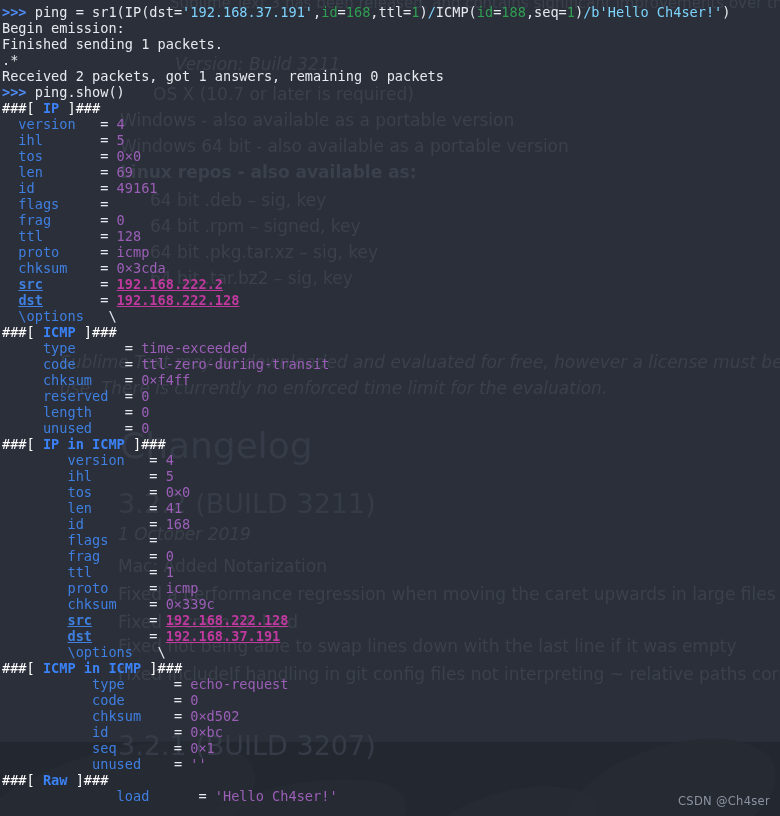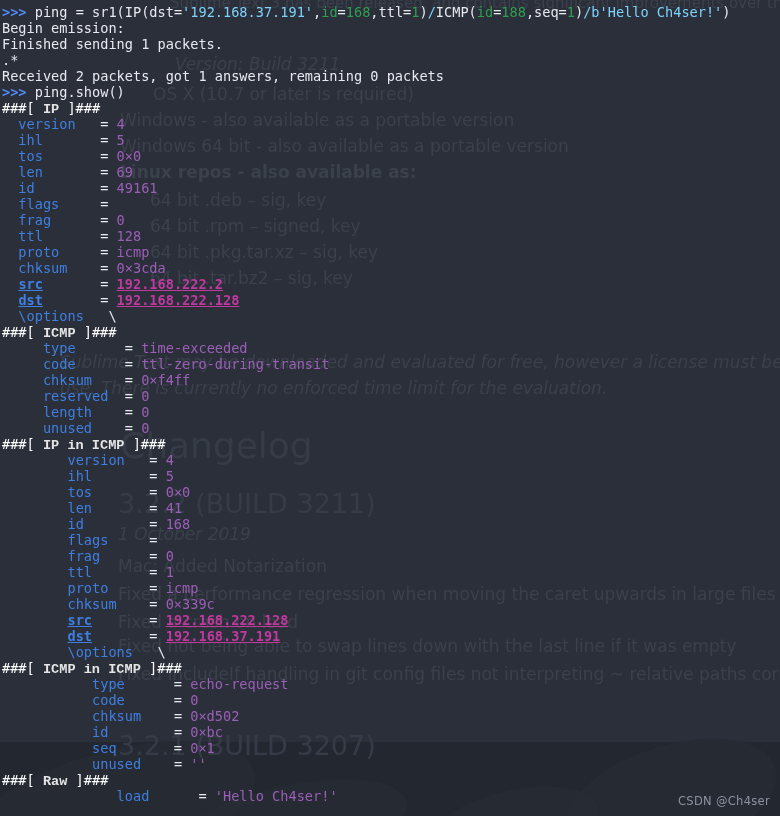--- a/index.html
+++ b/index.html
@@ -72,21 +72,21 @@
     letter-spacing: 0px;
   }
   #term .line { height: 16px; padding-left: 2px; }
 
   
   .c-prompt   { color: #4f8cf7; font-weight: bold; }
   .c-plain    { color: #e6e9ef; }
   .c-str      { color: #7dd3fc; }
   .c-green    { color: #2f9e52; }
   .c-hash     { color: #ffffff; }
-  .c-layer    { color: #e5e5e5; font-weight: bold; font-family: Liberation Mono, monospace; }
+  .c-layer    { color: #3b82f6; font-weight: bold; }
   .c-field    { color: #3f7fe0; }
   .c-value    { color: #9b5fb8; }
   .c-fieldhl  { color: #3f7fe0; font-weight: bold; text-decoration: underline; }
   .c-valuehl  { color: #c0399f; font-weight: bold; text-decoration: underline; }
 
   
   #watermark {
     position: absolute;
     right: 10px;
     bottom: 8px;

